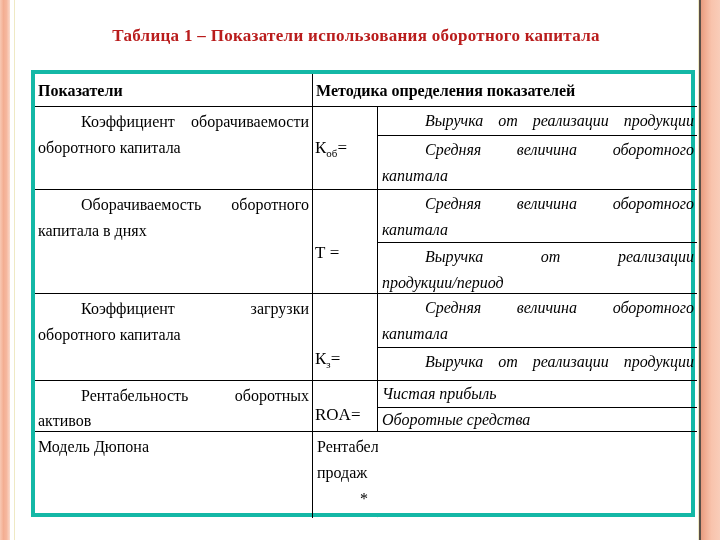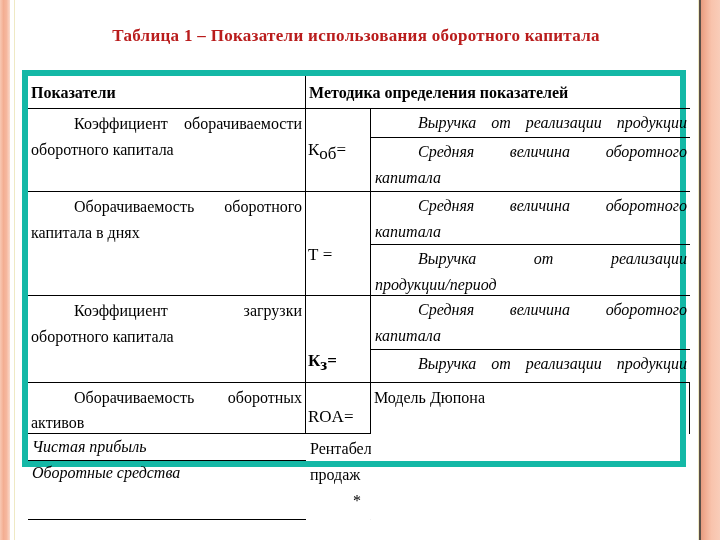--- a/index.html
+++ b/index.html
@@ -39,42 +39,42 @@
   .title-wrap {
     position: absolute; left: 16px; right: 24px; top: 26px;
     text-align: center;
   }
   .title {
     font-size: 17px; font-weight: bold; letter-spacing: 0.3px; color: #b91c1c;
   }
 
   
   .ind-table {
-    position: absolute; left: 22px; top: 70px;
-    width: 664px; height: 397px;
-    border: 6px solid #14b8a6;
+    position: absolute; left: 31px; top: 70px;
+    width: 664px; height: 447px;
+    border: 4px solid #14b8a6;
     display: grid;
     grid-template-columns: 278px 65px 319px;
     grid-template-rows: 33px 83px 104px 87px 51px 86px;
     font-size: 16px;
     line-height: 26px;
   }
   .cell { padding: 2px 3px 0 3px; overflow: hidden; }
   .br { border-right: 1px solid #000; }
   .bb { border-bottom: 1px solid #000; }
   .head { font-weight: bold; padding-top: 4px; }
 
   .jl { text-align: justify; text-align-last: justify; text-justify: inter-word; margin-left: 43px; }
 
   
   .sym { font-size: 17px; padding-left: 2px; padding-right: 0; white-space: nowrap; }
-  .sym sub { font-size: 17px; line-height: 0; }
+  .sym sub { font-size: 11px; line-height: 0; }
   .sym-r1 { padding-top: 28px; }
   .sym-r2 { padding-top: 50px; }
-  .sym-r3 { padding-top: 52px; font-weight: bold; }
+  .sym-r3 { padding-top: 52px; }
   .sym-r4 { padding-top: 22px; line-height: 24px; }
   .sym-r5 { padding-top: 2px; }
 
   
   .frac { display: flex; flex-direction: column; padding: 0; }
   .frac .num, .frac .den { padding: 1px 3px 0 4px; font-style: italic; }
   .frac .num { border-bottom: 1px solid #000; }
   .num-h29 { height: 29px; }
   .num-h53 { height: 53px; }
   .num-h54 { height: 54px; }
@@ -145,35 +145,35 @@
     <div class="num num-h54">
       <div class="jl">Средняя величина оборотного</div>
       <div>капитала</div>
     </div>
     <div class="den">
       <div class="jl">Выручка от реализации продукции</div>
     </div>
   </div>
 
   <div class="cell br bb" style="line-height:25px;">
-    <div class="jl">Оборачиваемость оборотных</div>
+    <div class="jl">Рентабельность оборотных</div>
     <div>активов</div>
   </div>
   <div class="cell br bb sym sym-r4"><span>ROA</span><sub></sub><span>=</span></div>
-  <div class="cell br">
-    <div>Модель Дюпона</div>
-  </div>
-
   <div class="cell bb frac">
     <div class="num num-h27">
       <div>Чистая прибыль</div>
     </div>
     <div class="den den-tight">
       <div>Оборотные средства</div>
     </div>
+  </div>
+
+  <div class="cell br">
+    <div>Модель Дюпона</div>
   </div>
   <div class="cell expr">
     <div>Рентабельность продаж</div>
     <div class="jl">* Оборачиваемость капитала</div>
     <div>активов</div>
   </div>
 
 </div>
 
 </body></html>

